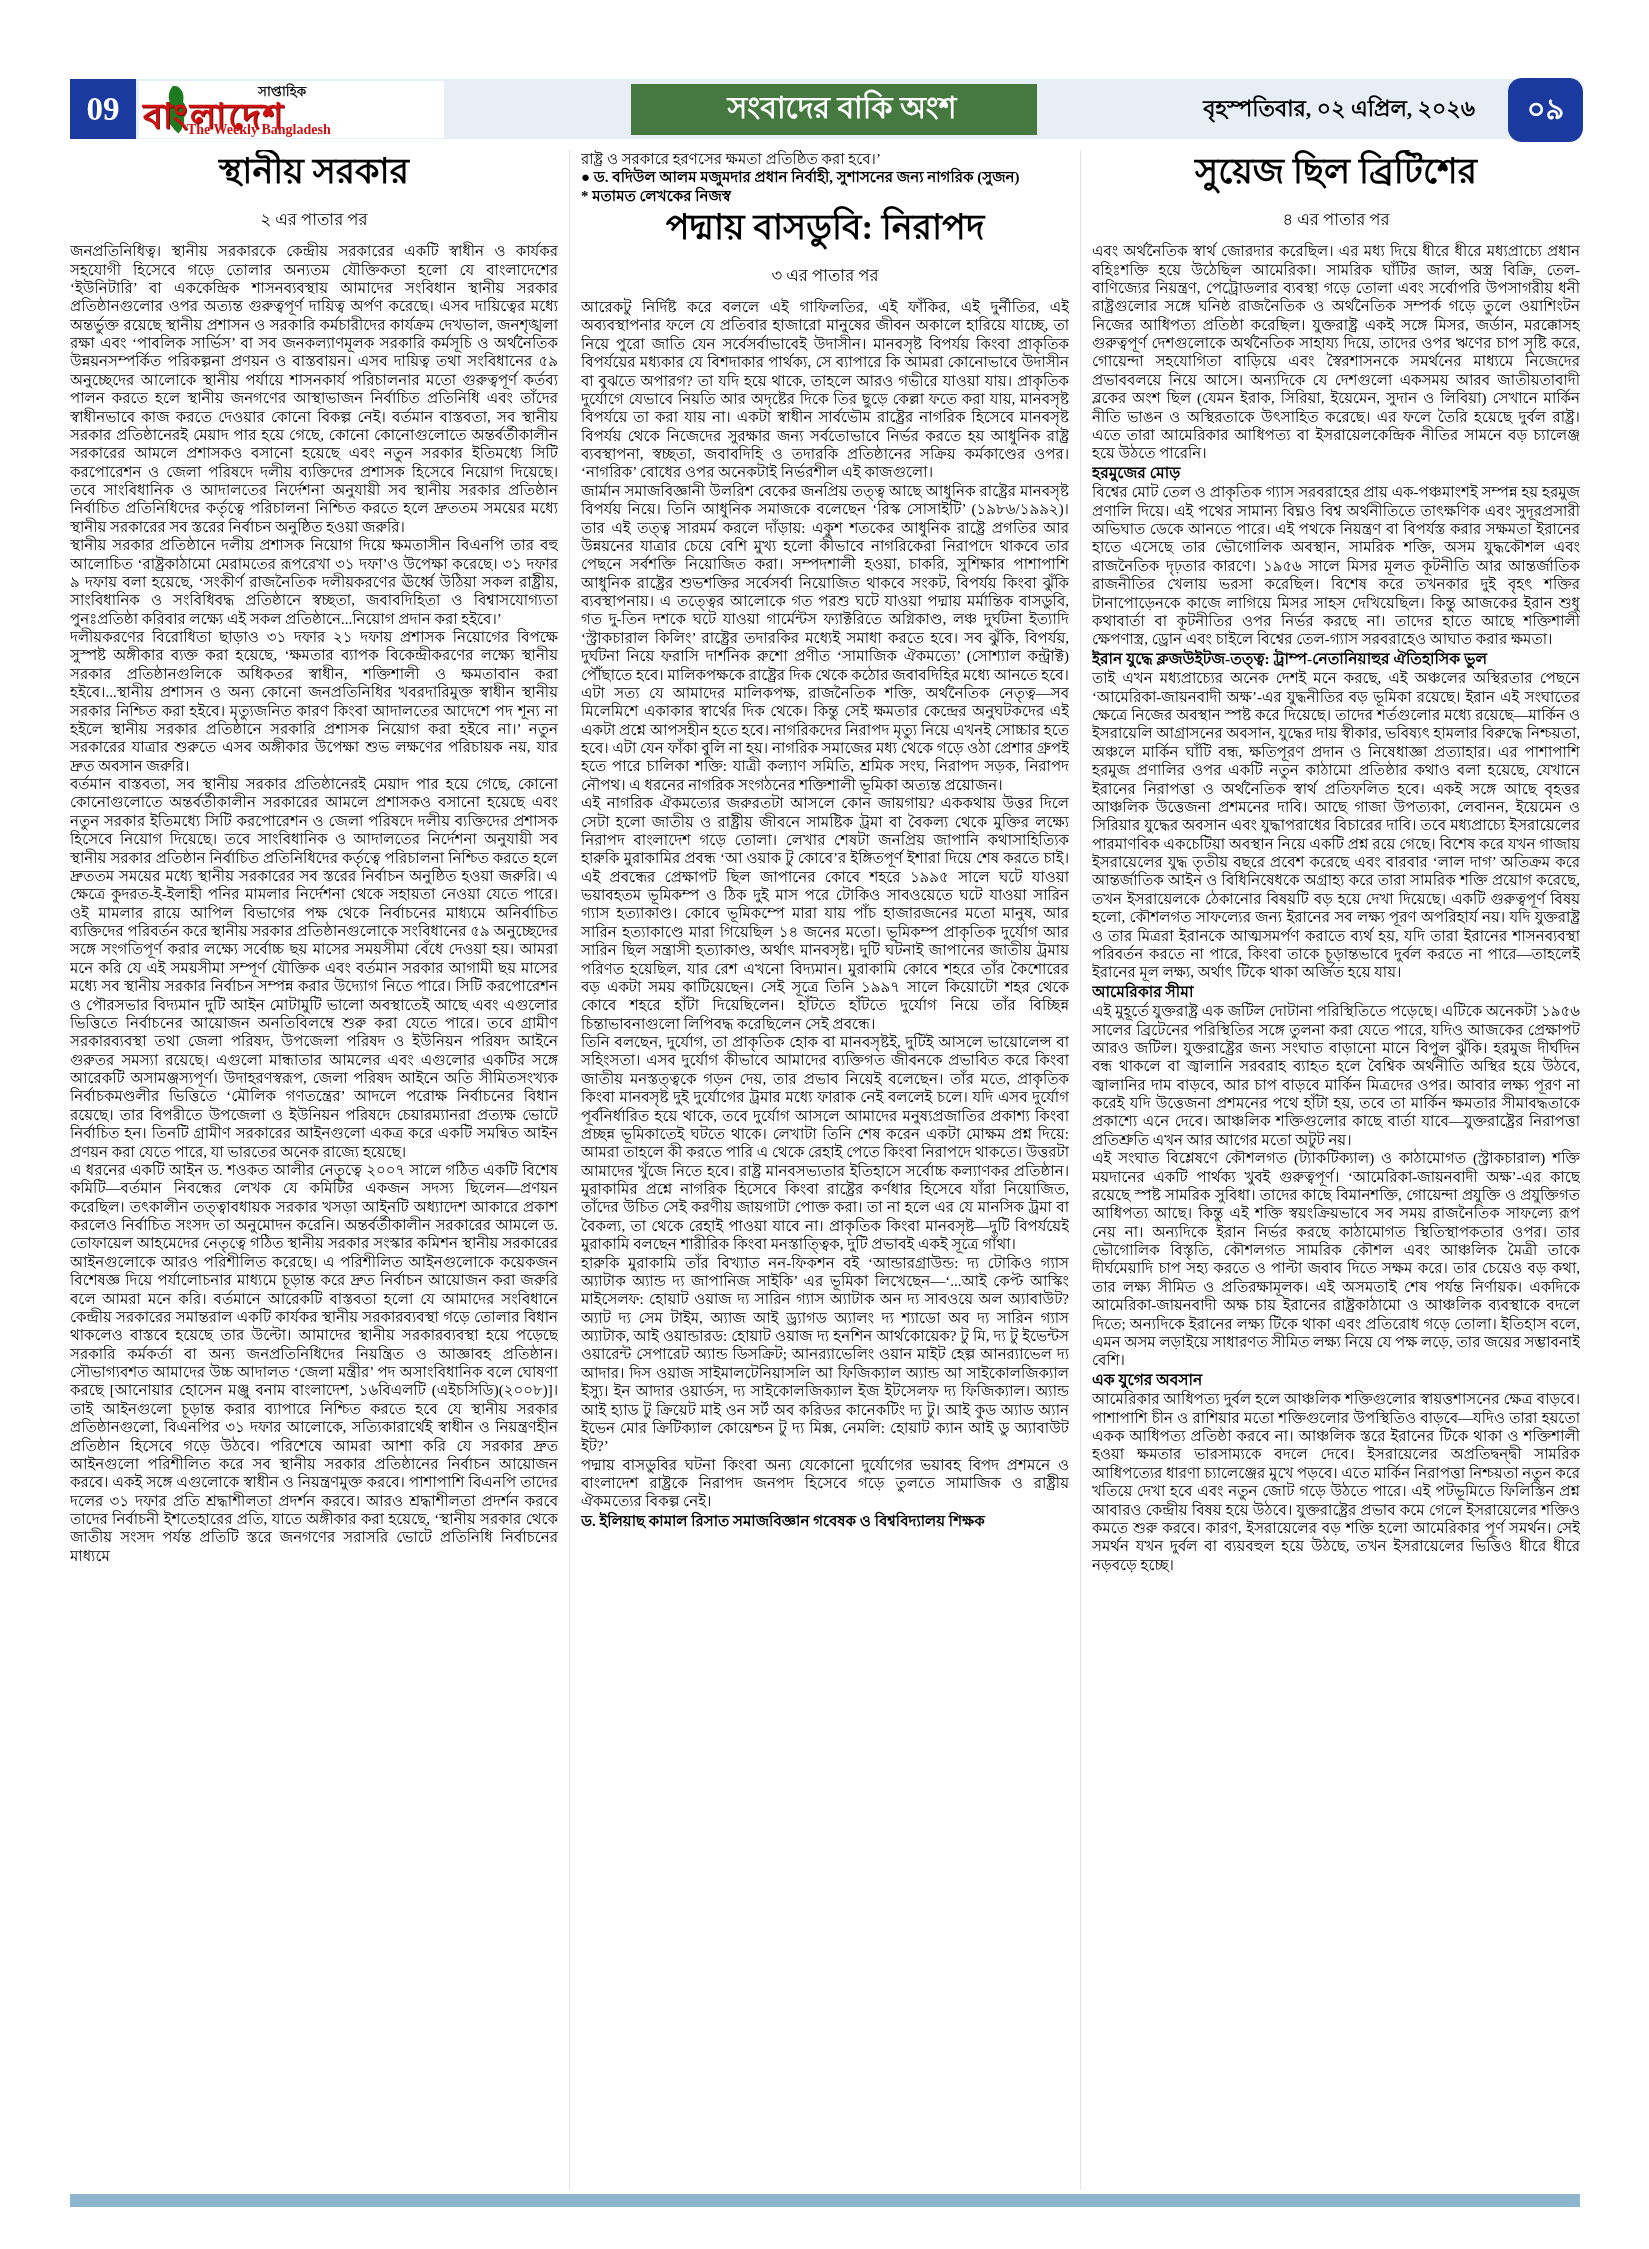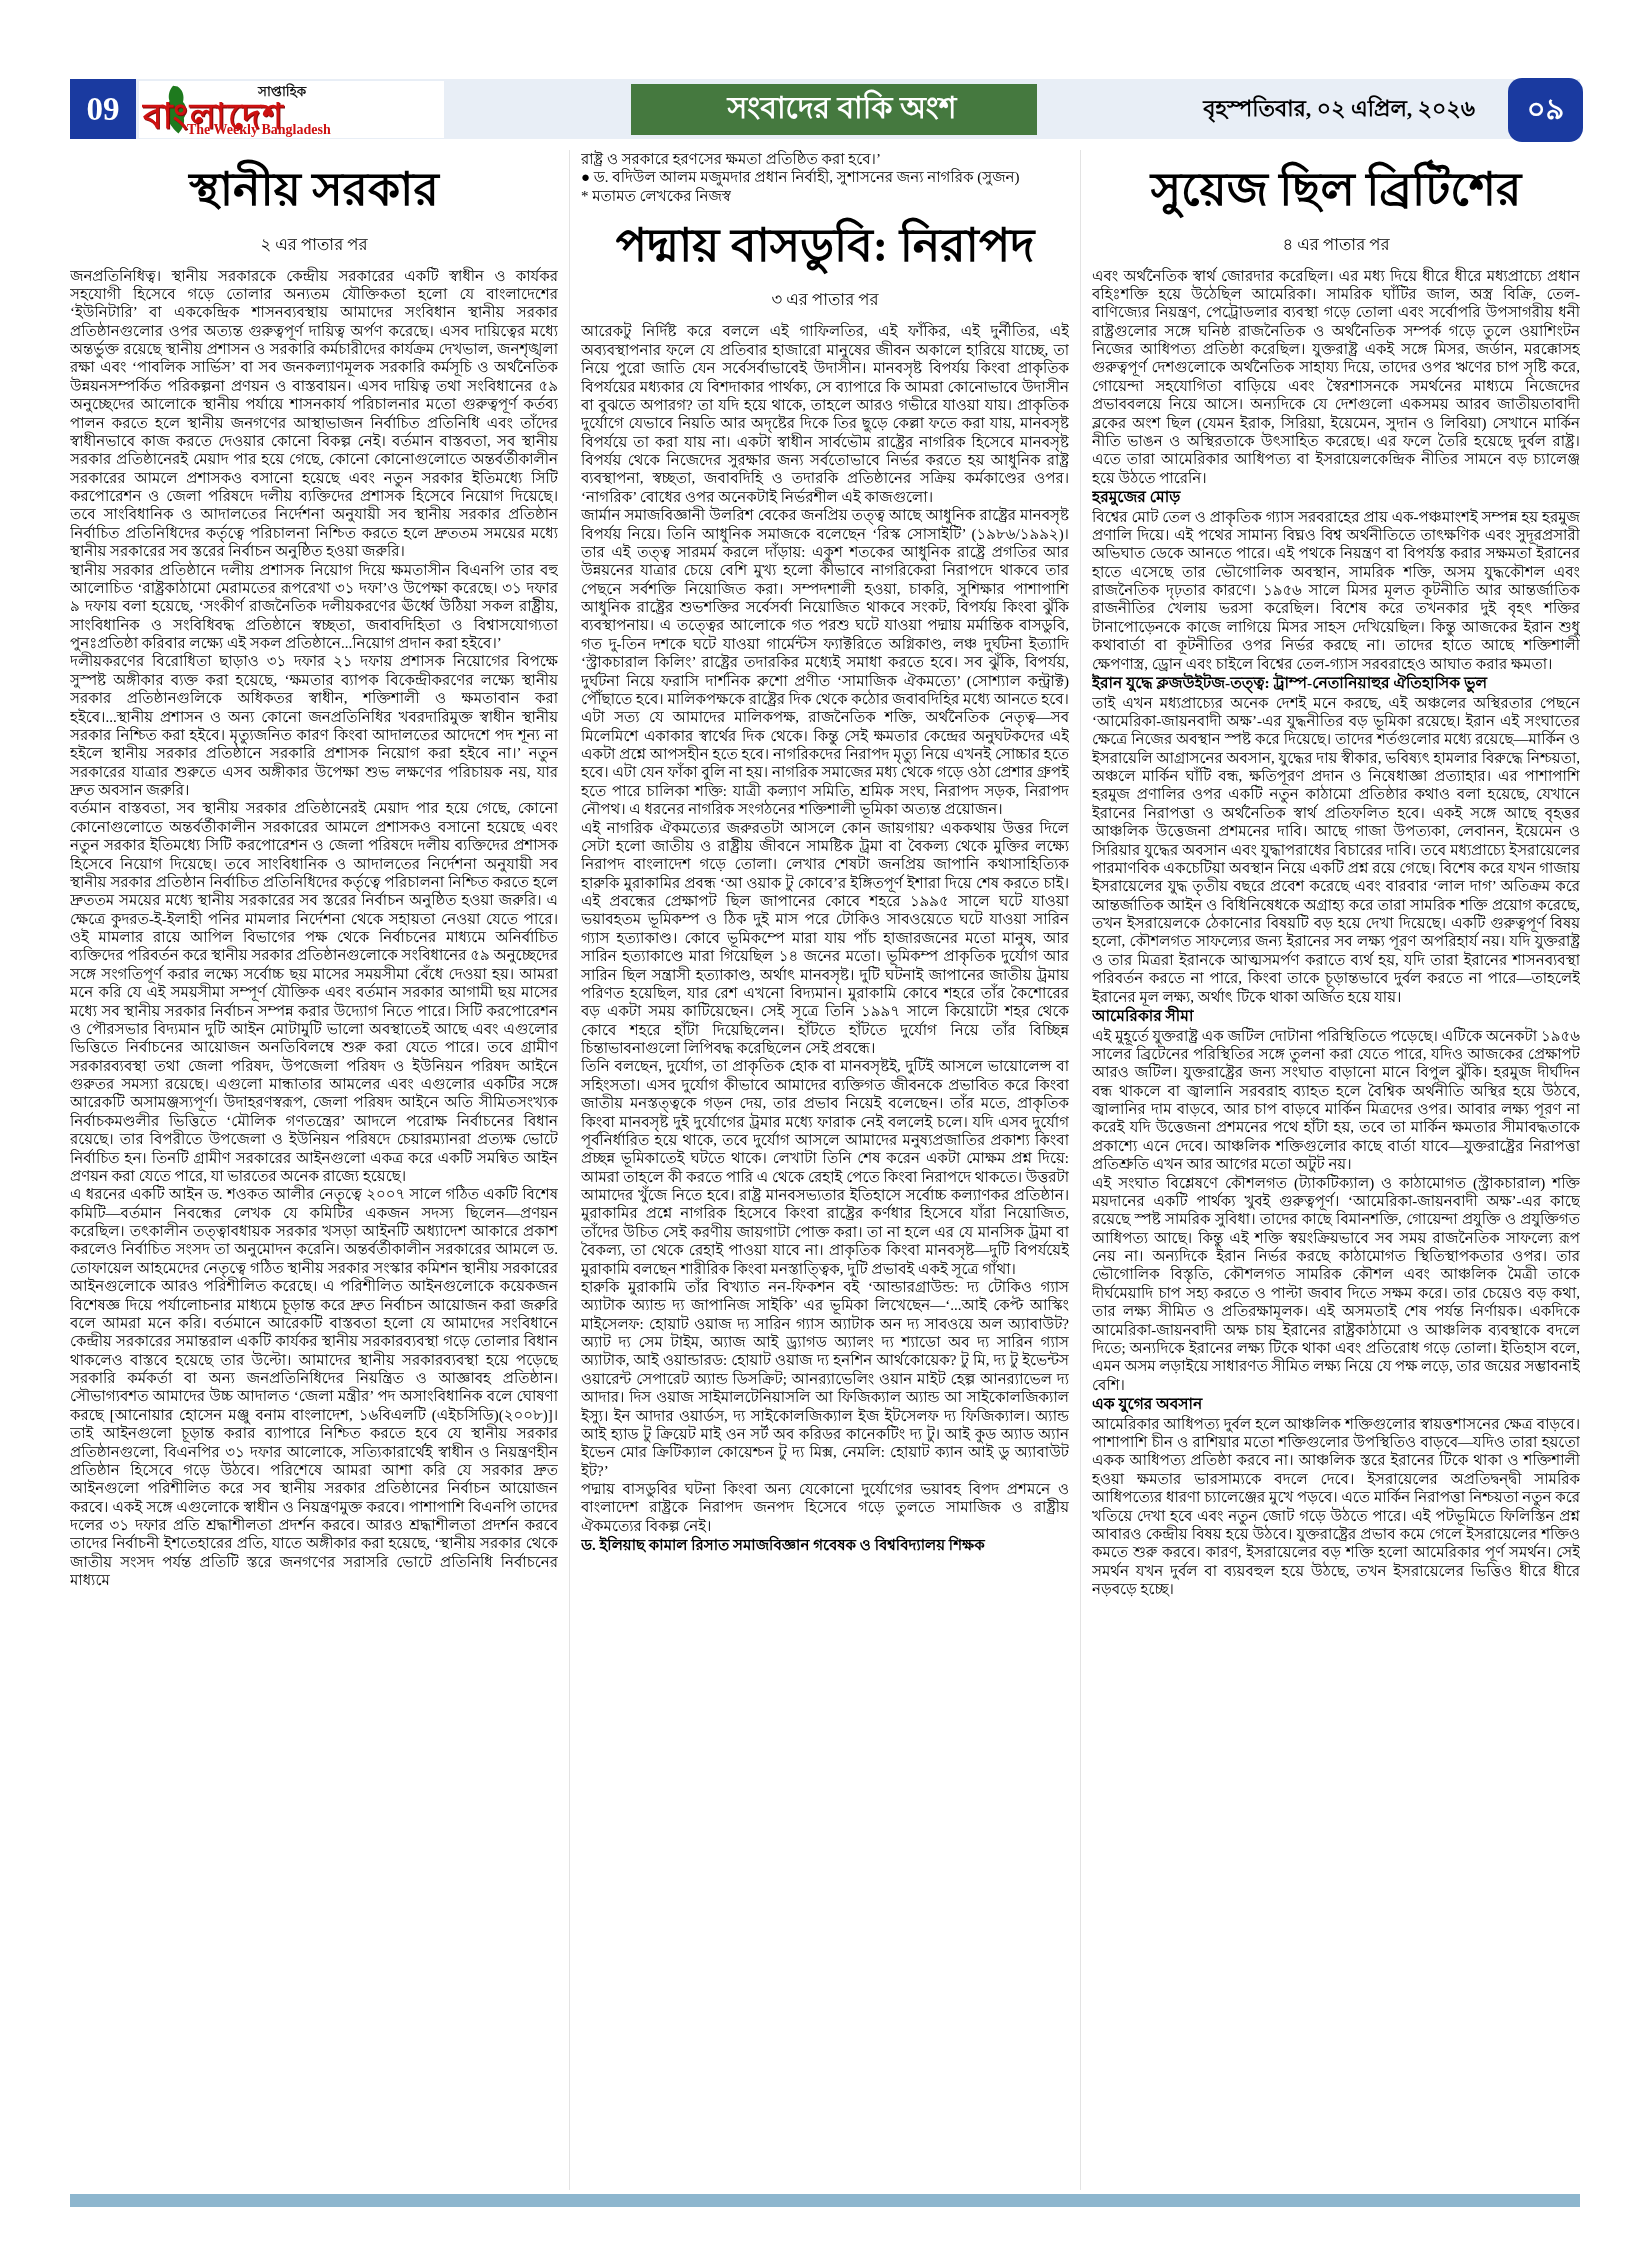--- a/index.html
+++ b/index.html
@@ -22,28 +22,28 @@
         font-size:22px;font-weight:bold;color:#000;}
   .pagenum-right{position:absolute;right:-3px;top:-1px;width:75px;height:64px;background:#1a3aa0;color:#fff;
         font-size:29px;font-weight:bold;display:flex;align-items:center;justify-content:center;border-radius:14px;}
 
   
   .columns{position:absolute;left:70px;top:150px;width:1510px;height:2040px;display:flex;}
   .col{width:488px;flex:0 0 488px;overflow:hidden;position:relative;}
   .gutter{width:23px;flex:0 0 23px;display:flex;justify-content:center;}
   .gutter span{display:block;width:1px;height:100%;background:#e3e3e3;}
 
-  .headline{font-size:46px;line-height:1.12;text-align:center;margin:14px 0 1px;font-weight:bold;}
+  .headline{font-size:35px;line-height:1.12;text-align:center;margin:2px 0 1px;font-weight:bold;}
   .cont{text-align:center;font-size:16.5px;margin:16px 0 8px;}
   .para{font-size:15px;line-height:1.225;text-align:justify;margin:0;}
   .subhead{font-size:15.5px;font-weight:bold;margin:1px 0;line-height:1.2;}
   .subhead:empty{display:none;margin:0;}
   .byline{font-weight:bold;font-size:15px;line-height:1.225;text-align:justify;margin:1px 0 0;}
   .lead .para{margin:0;}
-  .note{font-weight:normal;font-size:15px;line-height:1.25;text-align:left;margin:0;}
+  .note{font-weight:bold;font-size:15px;line-height:1.25;text-align:left;margin:0;}
 
   
   .bottom-bar{position:absolute;left:70px;top:2194px;width:1510px;height:13px;background:#8db6ce;}
 </style>
 </head>
 <body>
 
 <div class="page">
 
   <header class="masthead">

